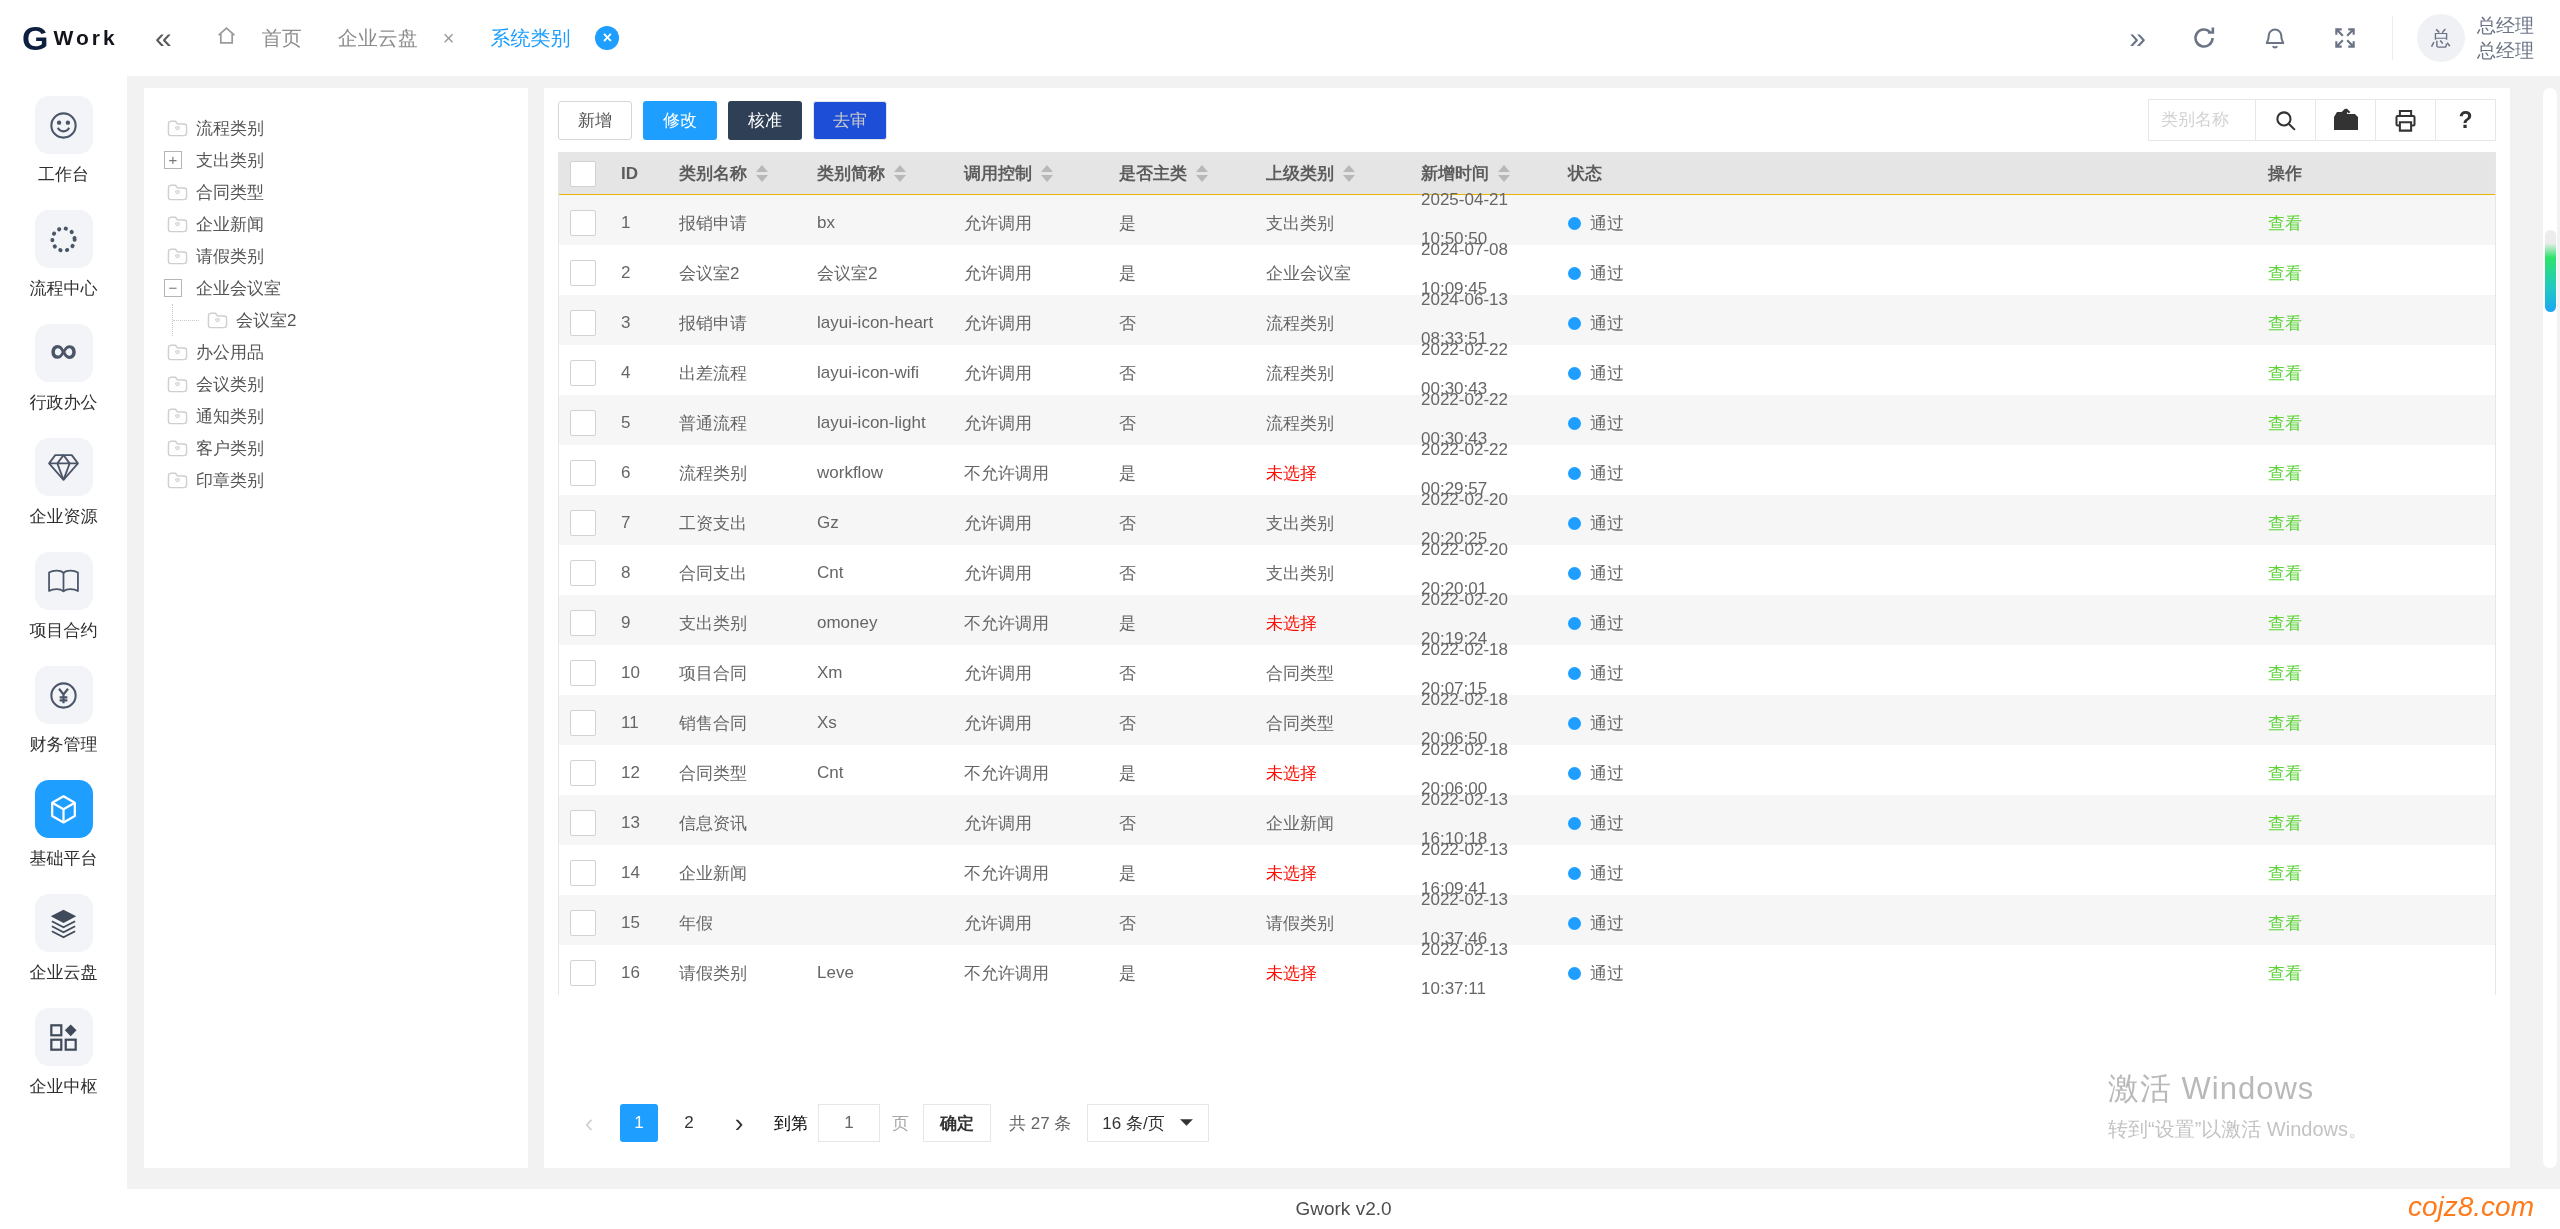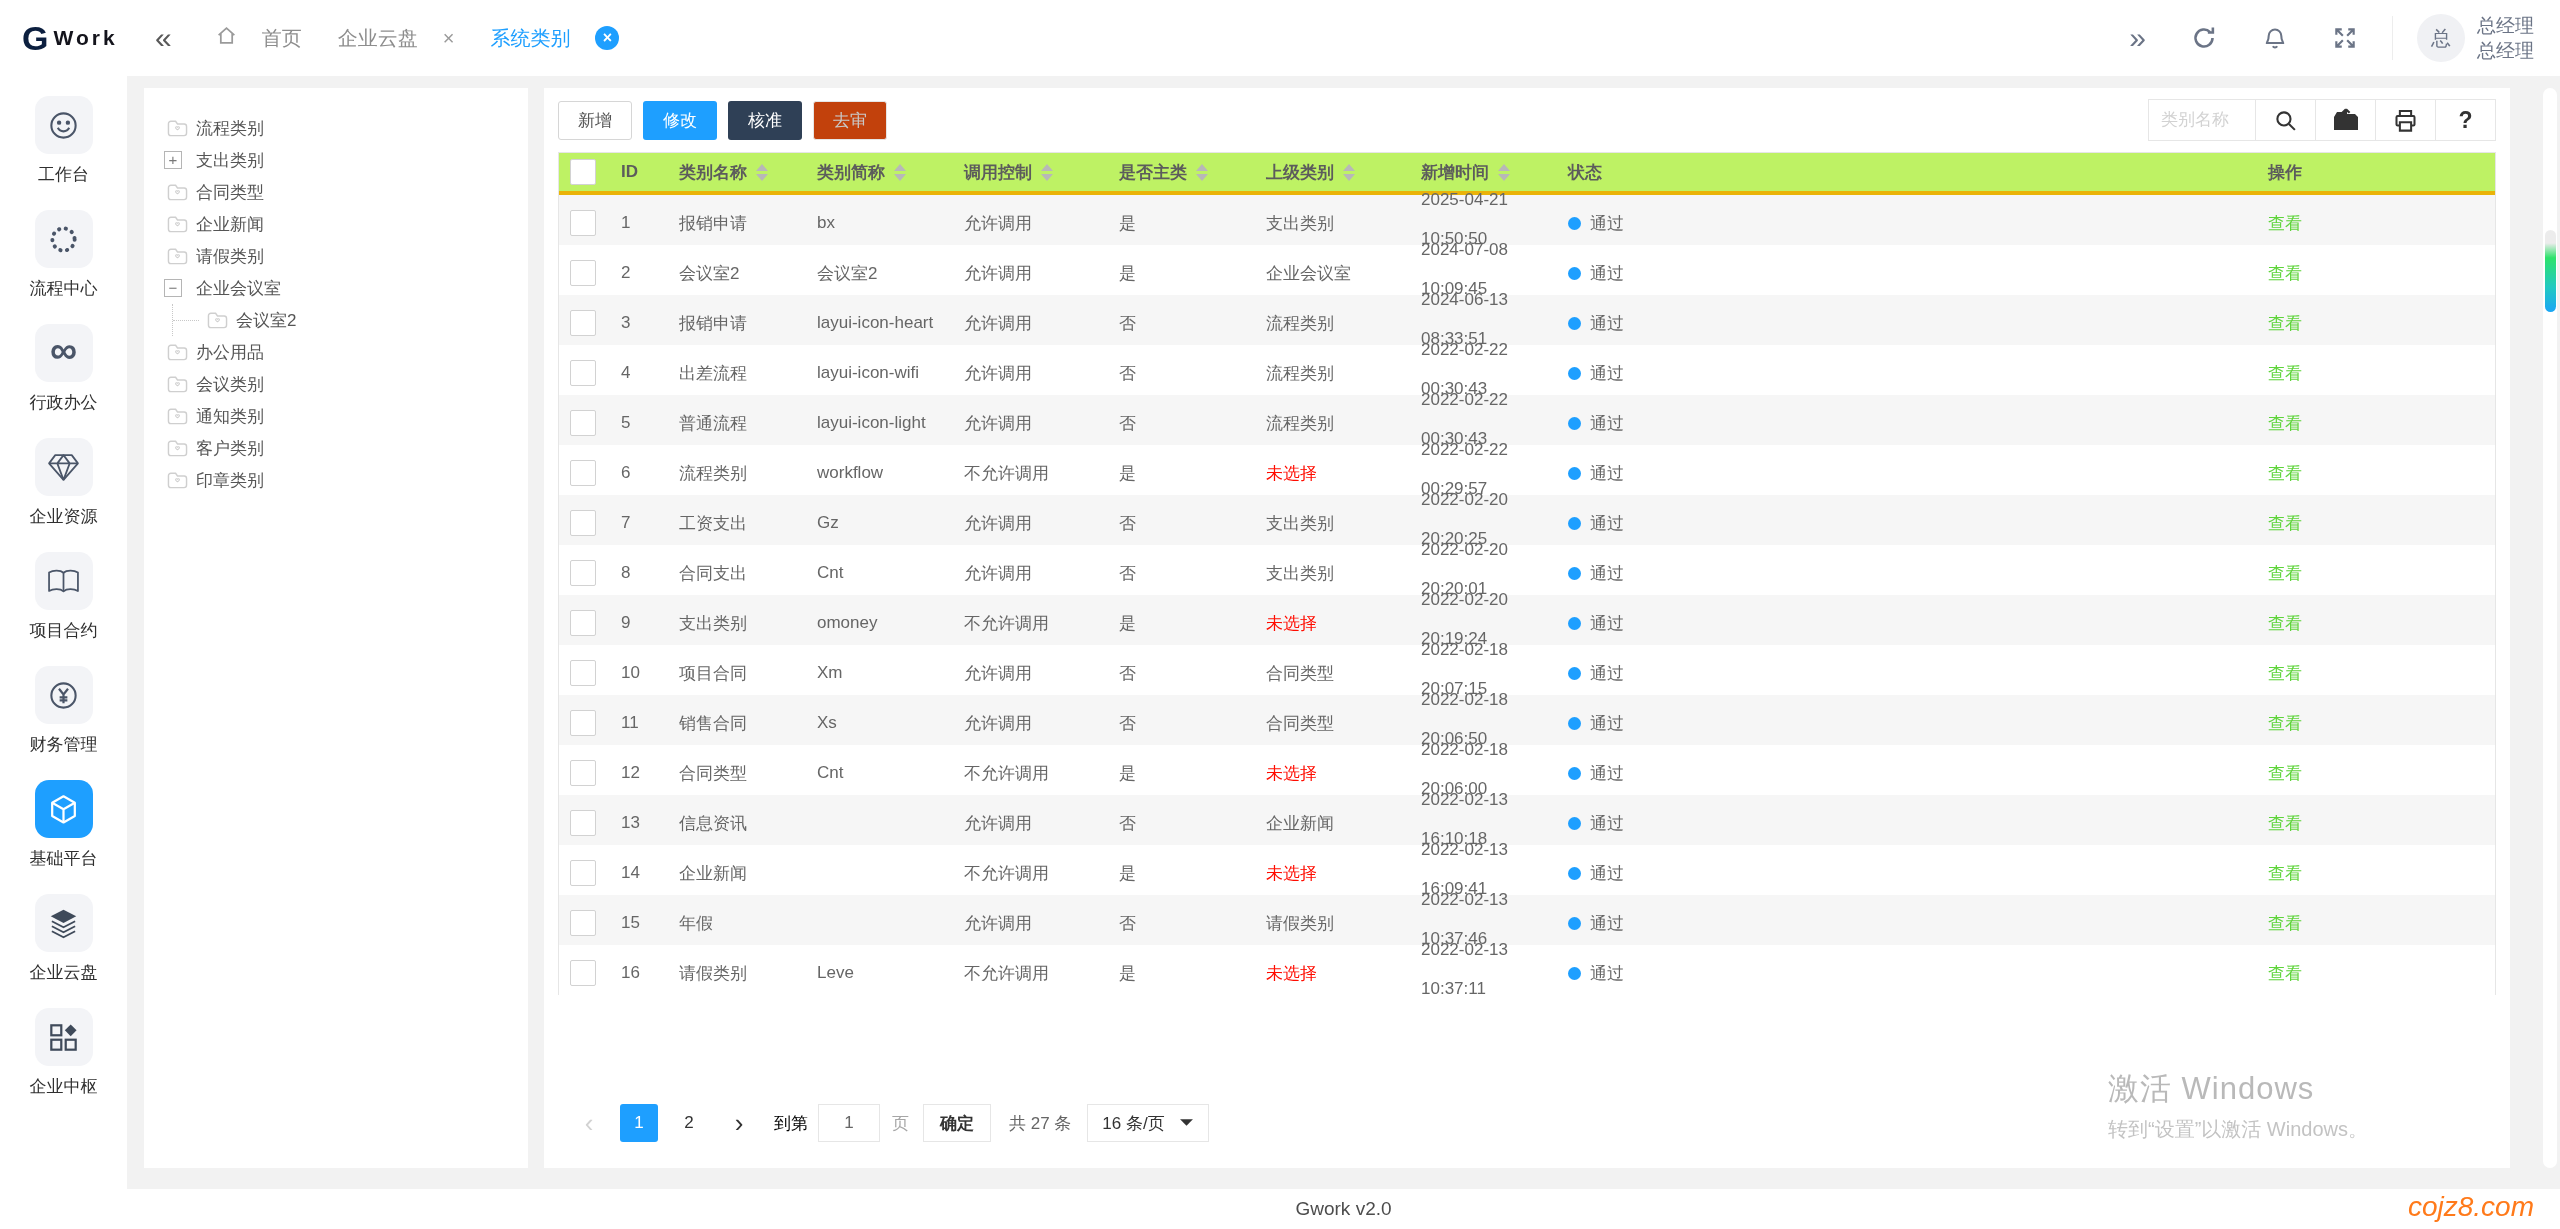--- a/index.html
+++ b/index.html
@@ -43,32 +43,32 @@
   .elbow::after{content:"";position:absolute;top:50%;left:0;width:26px;border-top:1px dotted #c8c8c8;}
   .tree-label{white-space:nowrap;}
 
   
   .main-card{position:absolute;left:544px;top:88px;width:1966px;height:1080px;background:#fff;z-index:2;}
   .toolbar{height:64px;display:flex;align-items:center;padding:0 14px;position:relative;}
   .btn{height:39px;padding:0 19px;font-size:17px;border-radius:3px;margin-right:11px;border:1px solid transparent;cursor:pointer;display:flex;align-items:center;font-family:inherit;}
   .btn.default{background:#fff;border-color:#d6d6d6;color:#555;}
   .btn.primary{background:#1E9FFF;color:#fff;}
   .btn.dark{background:#2F4056;color:#fff;}
-  .btn.disabled{background:#c2410c;border-color:#e6e6e6;color:#c9c9c9;cursor:not-allowed;}
+  .btn.disabled{background:#1d4ed8;border-color:#e6e6e6;color:#c9c9c9;cursor:not-allowed;}
   .search-group{position:absolute;right:14px;top:11px;display:flex;align-items:stretch;height:42px;}
   .search-input{width:108px;height:42px;border:1px solid #e6e6e6;padding:0 12px;font-size:17px;color:#666;outline:none;font-family:inherit;}
   .search-input::placeholder{color:#d2d2d2;}
   .icon-group{display:flex;}
   .icon-btn{width:60px;border:1px solid #e6e6e6;border-left:none;display:flex;align-items:center;justify-content:center;cursor:pointer;background:#fff;}
   .qmark{font-size:23px;font-weight:bold;color:#333;}
 
   
   .table-wrap{margin:0 14px;border:1px solid #e6e6e6;border-bottom:none;}
   .grid{display:grid;grid-template-columns:48px 58px 138px 147px 155px 147px 155px 147px 1fr 420px;align-items:center;}
-  .thead{height:42px;border-bottom:4px solid #eab308;background:#bef264;}
+  .thead{height:42px;border-bottom:1px solid #eab308;background:#e5e5e5;}
   .th{display:flex;align-items:center;font-weight:bold;color:#5c5c5c;font-size:17px;padding-left:14px;}
   .th.center,.td.center{justify-content:center;padding-left:0;}
   .tr{height:50px;}
   .tbody .tr:nth-child(odd){background:#f6f6f6;}
   .td{display:flex;align-items:center;font-size:17px;color:#666;padding-left:14px;overflow:visible;}
   .checkbox{width:26px;height:26px;border:1px solid #d2d2d2;border-radius:2px;background:#fff;cursor:pointer;}
   .sorts{display:inline-flex;flex-direction:column;margin-left:9px;gap:3px;}
   .car-up{width:0;height:0;border-left:6px solid transparent;border-right:6px solid transparent;border-bottom:7px solid #b8b8b8;}
   .car-down{width:0;height:0;border-left:6px solid transparent;border-right:6px solid transparent;border-top:7px solid #b8b8b8;}
   .td-time{flex-direction:column;align-items:flex-start;justify-content:space-between;height:64px;margin-top:-8px;line-height:25px;}

